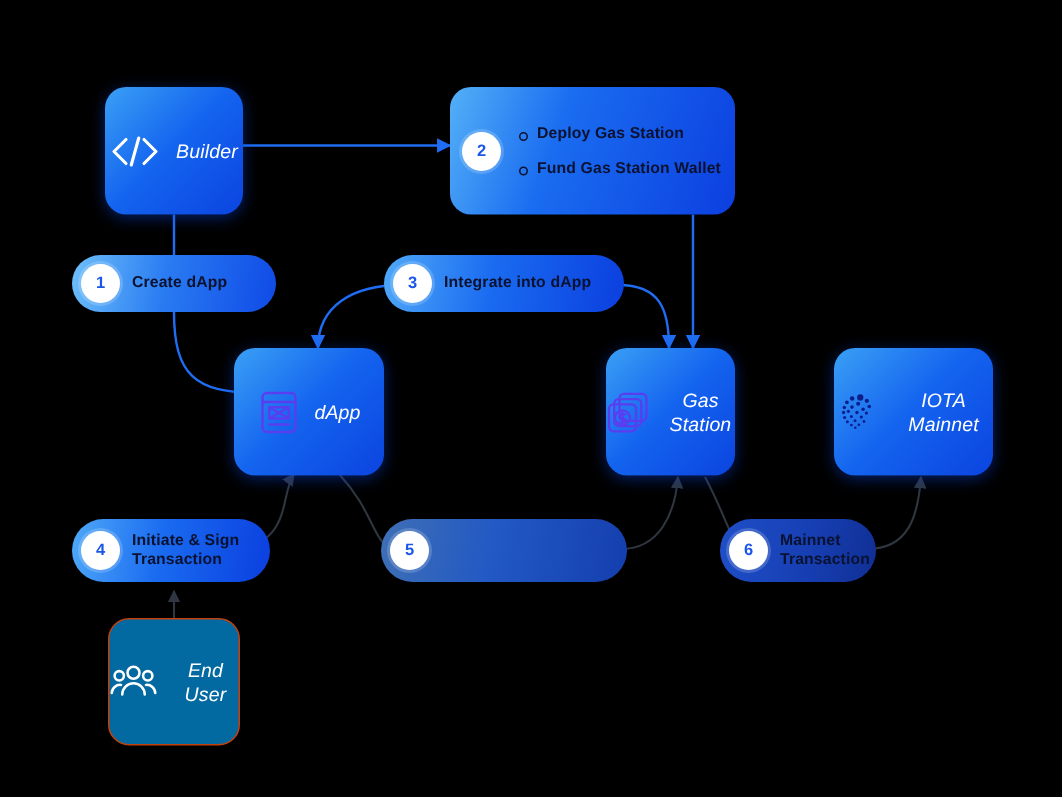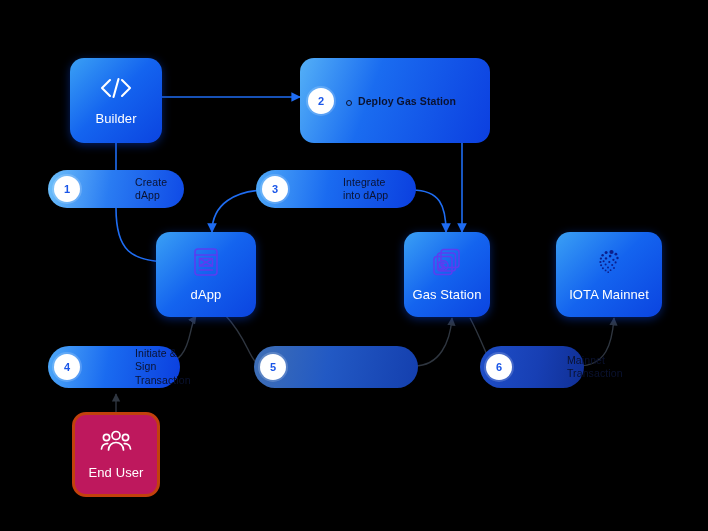--- a/index.html
+++ b/index.html
@@ -25,44 +25,44 @@
     width: 708px;
     height: 531px;
     pointer-events: none;
   }
 
   
   .node {
     position: absolute;
     border-radius: 14px;
     display: flex;
-    flex-direction: column;
     align-items: center;
     justify-content: center;
     gap: 10px;
     color: #ffffff;
     background: linear-gradient(135deg, #3aa0f5 0%, #1464ef 48%, #0b44e0 100%);
     box-shadow: 0 2px 10px rgba(10,70,230,0.45);
     z-index: 3;
+    font-style: italic;
   }
   .node .node-label {
     font-size: 13px;
     font-weight: 500;
     letter-spacing: .1px;
     text-align: center;
     line-height: 1.2;
   }
   .node .node-icon {
     display: block;
     line-height: 0;
   }
 
   .node.dark {
-    background: #be185d;
-    border: 3px solid #c2410c;
+    background: #0369a1;
+    border: 1px solid #c2410c;
     box-shadow: none;
   }
 
   
   .bulletbox {
     position: absolute;
     border-radius: 14px;
     background: linear-gradient(110deg, #54b0f7 0%, #1a6cf0 38%, #0c3fe0 100%);
     display: flex;
     align-items: center;
@@ -98,26 +98,25 @@
     position: absolute;
     border-radius: 999px;
     display: flex;
     align-items: center;
     padding-left: 40px;
     padding-right: 14px;
     z-index: 3;
   }
   .pill .pill-text {
     font-size: 10.5px;
-    font-weight: 400;
+    font-weight: 700;
     color: #0a1230;
     line-height: 1.25;
     letter-spacing: .1px;
     white-space: pre-line;
-    margin-left: 47px;
   }
   .pill.light  { background: linear-gradient(100deg, #6ec0fa 0%, #2a7cf2 45%, #0f4ae6 100%); }
   .pill.bright { background: linear-gradient(100deg, #4fa9f8 0%, #1a6bf0 45%, #0b3fdf 100%); }
   .pill.muted  { background: linear-gradient(100deg, #3f6fb5 0%, #2259c4 45%, #143fae 100%); }
   .pill.deep   { background: linear-gradient(100deg, #1f4fc8 0%, #173fb4 55%, #102f94 100%); }
 
   .step-badge {
     position: absolute;
     left: 6px;
     top: 50%;
@@ -189,20 +188,21 @@
         <line x1="19.5" y1="4" x2="14.5" y2="22"></line>
       </svg>
     </span>
     <span class="node-label">Builder</span>
   </div>
 
   <div class="bulletbox" style="left:300px; top:58px; width:190px; height:85px;">
     <span class="step-badge">2</span>
     <ul>
       <li>Deploy Gas Station</li>
+      <li>Fund Gas Station Wallet</li>
     </ul>
   </div>
 
   <div class="pill light" style="left:48px; top:170px; width:136px; height:38px;">
     <span class="step-badge">1</span>
     <span class="pill-text">Create dApp</span>
   </div>
 
   <div class="pill bright" style="left:256px; top:170px; width:160px; height:38px;">
     <span class="step-badge">3</span>

